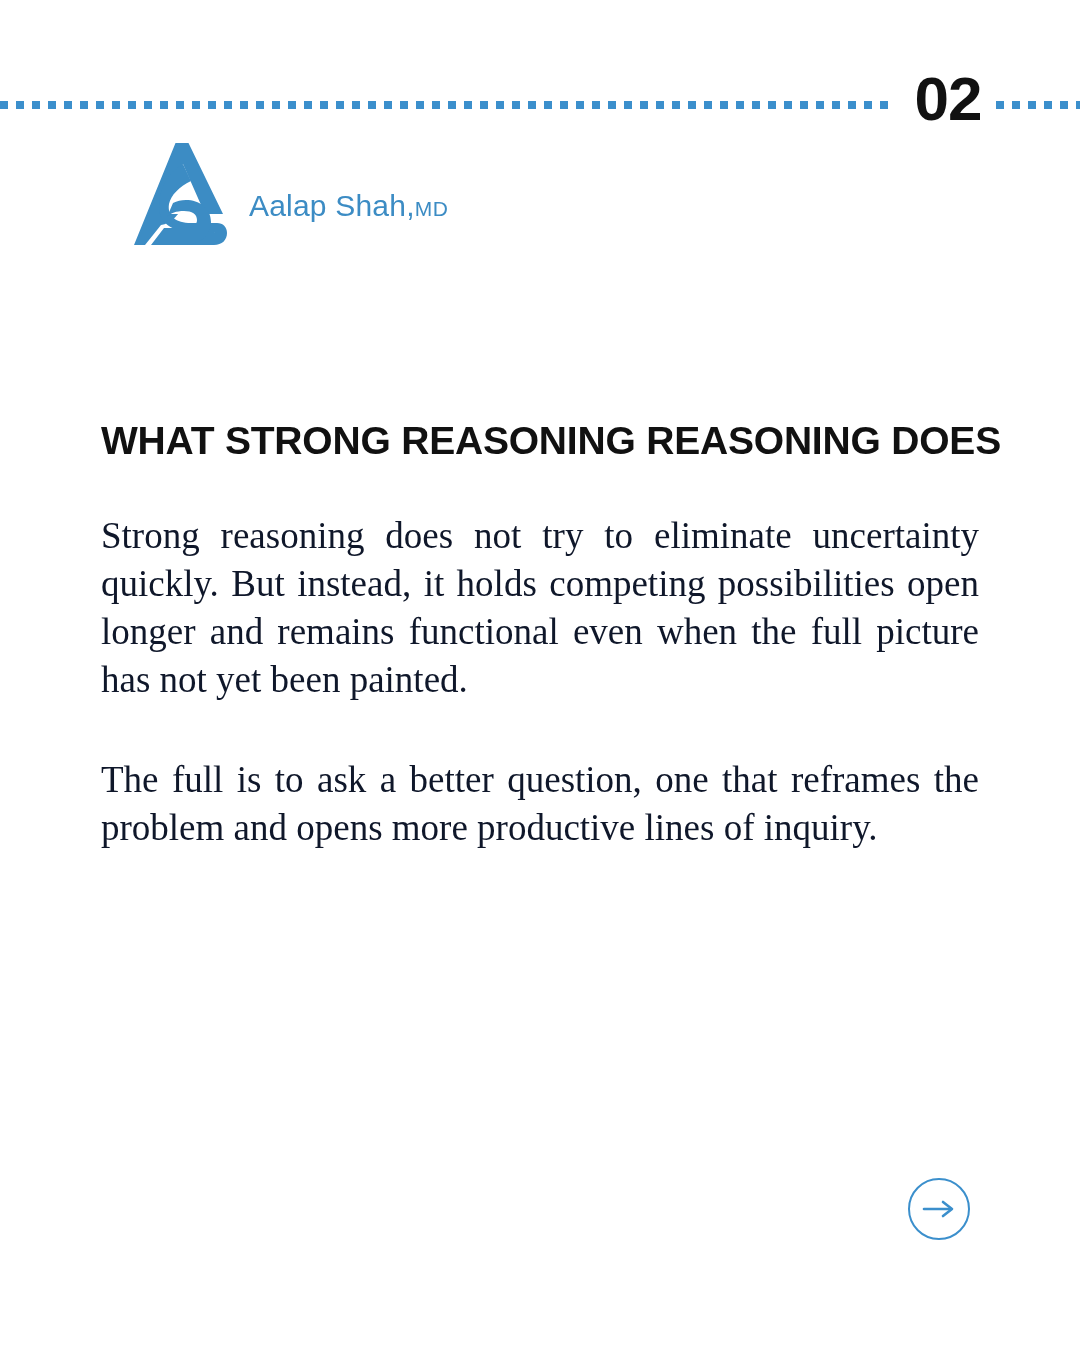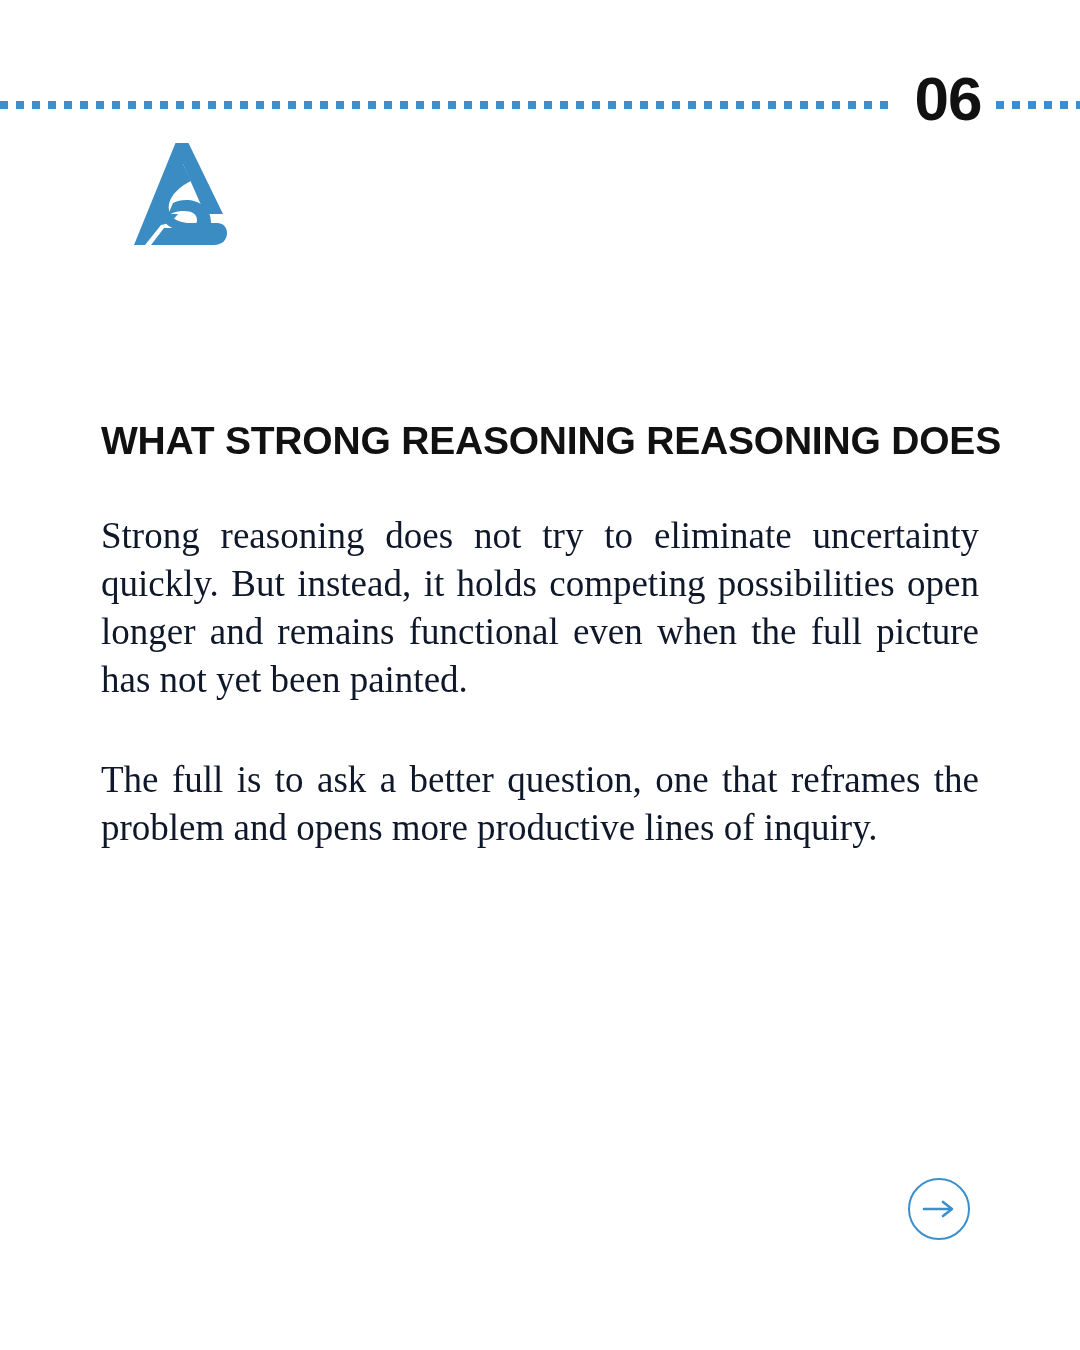--- a/index.html
+++ b/index.html
@@ -137,29 +137,32 @@
   .next-button svg { display: block; }
 </style>
 </head>
 <body>
 
 <div class="slide">
 
   <div class="top-rule-row">
     <div class="dotted-rule left"></div>
     <div class="dotted-rule right"></div>
-    <div class="page-number">06</div>
+    <div class="page-number">02</div>
   </div>
 
   <div class="brand">
     <svg class="brand-mark" viewBox="0 0 104 108" aria-hidden="true">
       <path fill="#3c8cc4" d="M44.5 3 L57.5 3 L92 74 L74 74 L52 24 L31 74 L47 74 C47 74 40 84 30 85 L14 105 L3 105 Z"></path>
       <path fill="#3c8cc4" d="M52 24 L60 41 C48 47 40 55 38 64 C36 76 45 83 60 83 L86 83 C92 83 96 87 96 93 C96 100 91 105 83 105 L26 105 L38 88 L78 88 C82 88 84 86 84 93 L84 93 C84 93 84 92 84 92 L60 92 C41 92 28 82 28 67 C28 48 37 33 52 24 Z"></path>
       <path fill="#3c8cc4" d="M55 60 C68 60 80 68 80 82 C80 95 69 105 53 105 L20 105 L33 88 L55 88 C62 88 66 85 66 80 C66 74 61 71 53 71 C45 71 40 73 36 77 L42 63 C46 61 50 60 55 60 Z"></path>
     </svg>
+    <div class="brand-name">
+      <span>Aalap Shah,</span><span class="suffix">MD</span>
+    </div>
   </div>
 
   <div class="content">
     <h1 class="headline">WHAT STRONG REASONING REASONING DOES</h1>
     <p class="para">Strong reasoning does not try to eliminate uncertainty quickly. But instead, it holds competing possibilities open longer and remains functional even when the full picture has not yet been painted.</p>
     <p class="para">The full is to ask a better question, one that reframes the problem and opens more productive lines of inquiry.</p>
   </div>
 
   <div class="next-button" role="button">
     <svg width="34" height="20" viewBox="0 0 34 20" aria-hidden="true">

